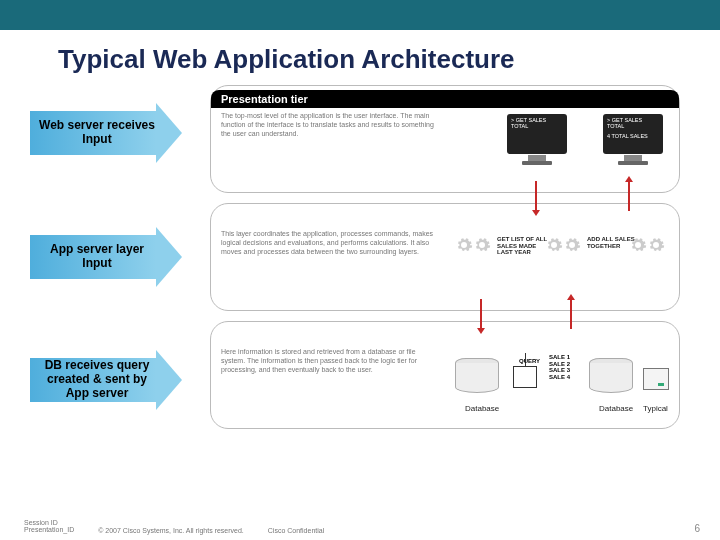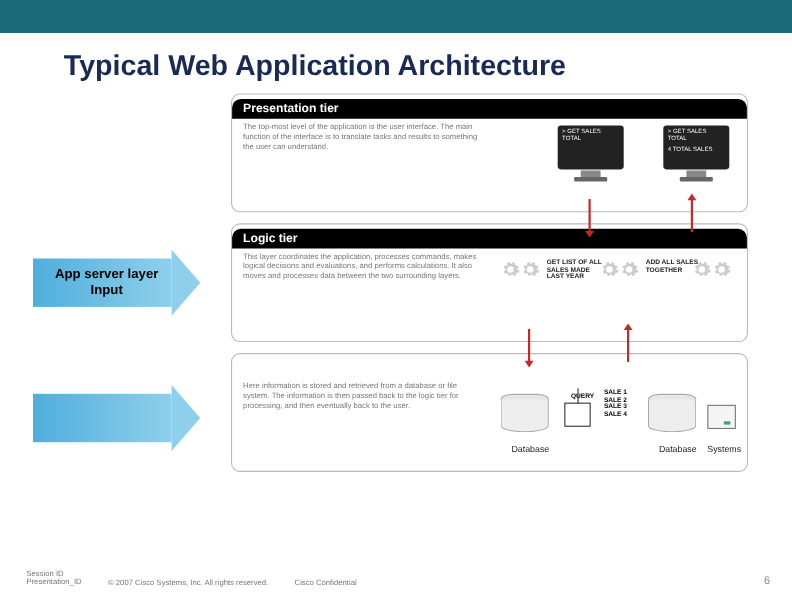--- a/index.html
+++ b/index.html
@@ -8,21 +8,21 @@
   .title { font-size: 26px; font-weight: bold; color: #1a2955; margin: 14px 0 10px 58px; }
   .main { position: relative; height: 435px; }
   .arrow-wrap { position: absolute; left: 30px; width: 160px; height: 60px; }
   .arrow-body { position: absolute; left: 0; top: 8px; width: 126px; height: 44px; background: linear-gradient(90deg, #4faedc 0%, #8ed0ec 100%); }
   .arrow-head { position: absolute; left: 126px; top: 0; width: 0; height: 0; border-top: 30px solid transparent; border-bottom: 30px solid transparent; border-left: 26px solid #8ed0ec; }
   .arrow-text { position: absolute; left: 4px; top: 8px; width: 126px; height: 44px; display: flex; align-items: center; justify-content: center; font-size: 12px; font-weight: bold; color: #000; text-align: center; line-height: 1.15; padding: 0 4px; }
   .a1 { top: 18px; }
   .a2 { top: 142px; }
   .a3 { top: 265px; }
   .diagram { position: absolute; left: 210px; top: 0; width: 470px; }
-  .tier { border: 1px solid #bbb; border-radius: 8px; margin-bottom: 10px; padding: 8px 10px 8px 10px; position: relative; height: 108px; background: #fff; }
+  .tier { border: 1px solid #bbb; border-radius: 18px; margin-bottom: 10px; padding: 8px 10px 8px 10px; position: relative; height: 108px; background: #fff; }
   .tier-title-band { position: absolute; left: 0; right: 0; top: 4px; height: 18px; background: #000; border-top-left-radius: 8px; border-top-right-radius: 8px; color: #fff; font-size: 11px; font-weight: bold; padding-left: 10px; line-height: 18px; }
   .tier-desc { position: absolute; top: 26px; left: 10px; width: 220px; font-size: 7px; color: #777; line-height: 1.25; }
   .monitor { position: absolute; width: 60px; height: 56px; }
   .mon-screen { width: 60px; height: 40px; background: #222; border-radius: 3px; color: #fff; font-size: 5.5px; padding: 3px 4px; line-height: 1.15; }
   .mon-stand { width: 18px; height: 6px; background: #888; margin: 1px auto 0; }
   .mon-base { width: 30px; height: 4px; background: #666; margin: 0 auto; border-radius: 1px; }
   .mon1 { top: 28px; left: 296px; }
   .mon2 { top: 28px; left: 392px; }
   .gear-box { position: absolute; width: 40px; height: 40px; display: flex; flex-wrap: wrap; gap: 0; }
   .gear { width: 18px; height: 18px; color: #ccc; }
@@ -60,28 +60,34 @@
   .v2b { left: 570px; top: 214px; height: 30px; }
 </style>
 </head>
 <body>
 
 <div class="top-bar"></div>
 <div class="title">Typical Web Application Architecture</div>
 
 <div class="main">
 
+  <div class="arrow-wrap a1">
+    <div class="arrow-body"></div>
+      <div class="arrow-head"></div>
+    <div class="arrow-text">Web server receives Input</div>
+  </div>
   <div class="arrow-wrap a2">
     <div class="arrow-body"></div>
       <div class="arrow-head"></div>
     <div class="arrow-text">App server layer Input</div>
   </div>
   <div class="arrow-wrap a3">
     <div class="arrow-body"></div>
       <div class="arrow-head"></div>
+    <div class="arrow-text">DB receives query created &amp; sent by App server</div>
   </div>
 
   <div class="diagram">
 
     <div class="tier">
       <div class="tier-title-band">Presentation tier</div>
       <div class="tier-desc">The top-most level of the application is the user interface. The main function of the interface is to translate tasks and results to something the user can understand.</div>
       <div class="monitor mon1">
         <div class="mon-screen">
             <div>&gt; GET SALES</div>
@@ -95,21 +101,20 @@
             <div>&gt; GET SALES</div>
             <div>TOTAL</div>
             <div style="margin-top:3px">4 TOTAL SALES</div>
           </div>
         <div class="mon-stand"></div>
           <div class="mon-base"></div>
       </div>
     </div>
 
     <div class="tier">
-      <div class="tier-title-band">Logic tier</div>
       <div class="tier-desc">This layer coordinates the application, processes commands, makes logical decisions and evaluations, and performs calculations. It also moves and processes data between the two surrounding layers.</div>
       <div class="gear-box gb1">
         <span class="gear"><svg viewBox="0 0 24 24">
               <path fill="currentColor" d="M12 8a4 4 0 100 8 4 4 0 000-8zm9 4l2 1-1 3-2-0.5a8 8 0 01-1.5 1.5l0.5 2-3 1-1-2a8 8 0 01-2 0l-1 2-3-1 0.5-2A8 8 0 017 16.5L5 17l-1-3 2-1a8 8 0 010-2l-2-1 1-3 2 0.5A8 8 0 018.5 6L8 4l3-1 1 2a8 8 0 012 0l1-2 3 1-0.5 2A8 8 0 0119 7.5l2-0.5 1 3-2 1a8 8 0 010 2z"></path>
             </svg></span>
         <span class="gear"><svg viewBox="0 0 24 24">
               <path fill="currentColor" d="M12 8a4 4 0 100 8 4 4 0 000-8zm9 4l2 1-1 3-2-0.5a8 8 0 01-1.5 1.5l0.5 2-3 1-1-2a8 8 0 01-2 0l-1 2-3-1 0.5-2A8 8 0 017 16.5L5 17l-1-3 2-1a8 8 0 010-2l-2-1 1-3 2 0.5A8 8 0 018.5 6L8 4l3-1 1 2a8 8 0 012 0l1-2 3 1-0.5 2A8 8 0 0119 7.5l2-0.5 1 3-2 1a8 8 0 010 2z"></path>
             </svg></span>
       </div>
       <div class="gear-label gl1">GET LIST OF ALL SALES MADE LAST YEAR</div>
@@ -144,21 +149,21 @@
 SALE 2
 SALE 3
 SALE 4</div>
       <div class="cyl db2">
           <div class="top"></div>
           <div class="body"></div>
         </div>
       <div class="storage-box"></div>
       <div class="db-lbl dblbl1">Database</div>
       <div class="db-lbl dblbl2">Database</div>
-      <div class="db-lbl" style="top:82px;left:432px;">Systems</div>
+      <div class="db-lbl" style="top:82px;left:432px;">Typical</div>
     </div>
 
   </div>
 
   <div class="vline v1a"></div>
   <div class="vline up v1b"></div>
   <div class="vline v2a"></div>
   <div class="vline up v2b"></div>
 
 </div>

